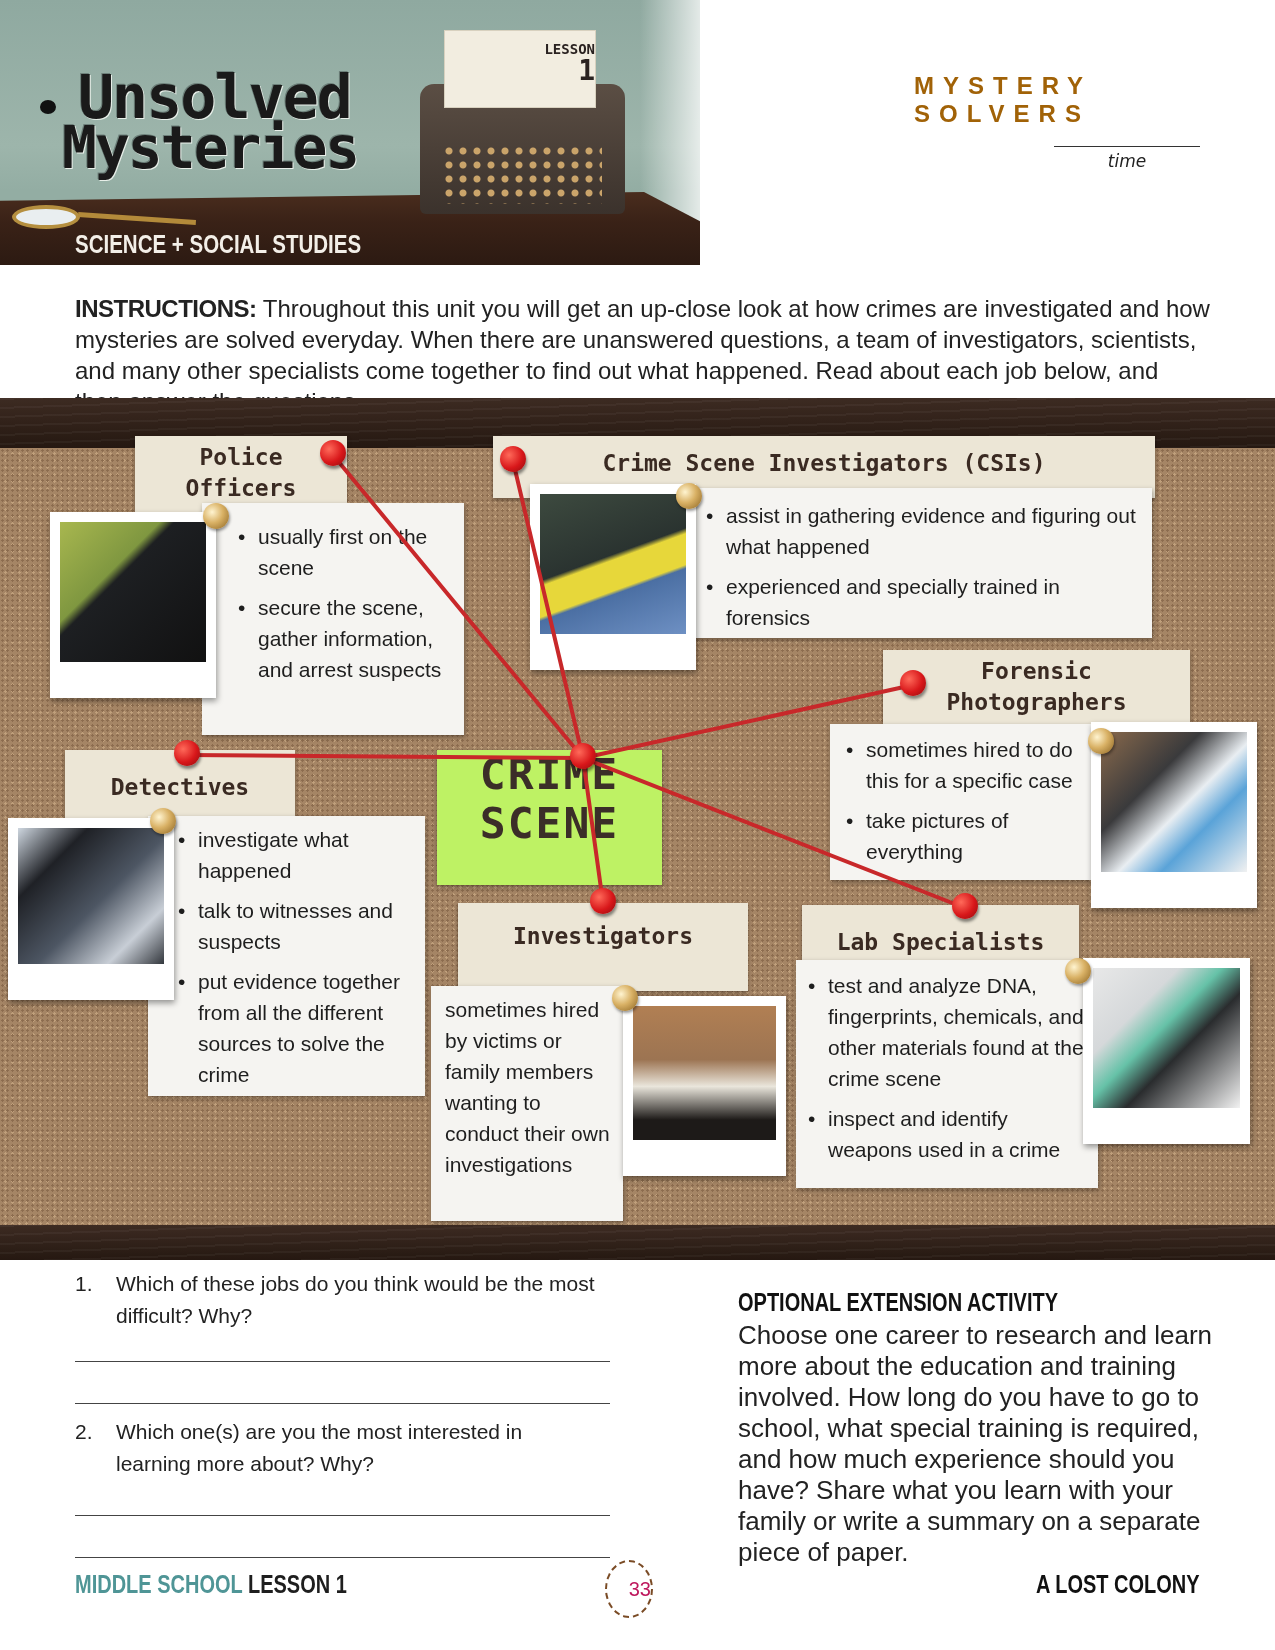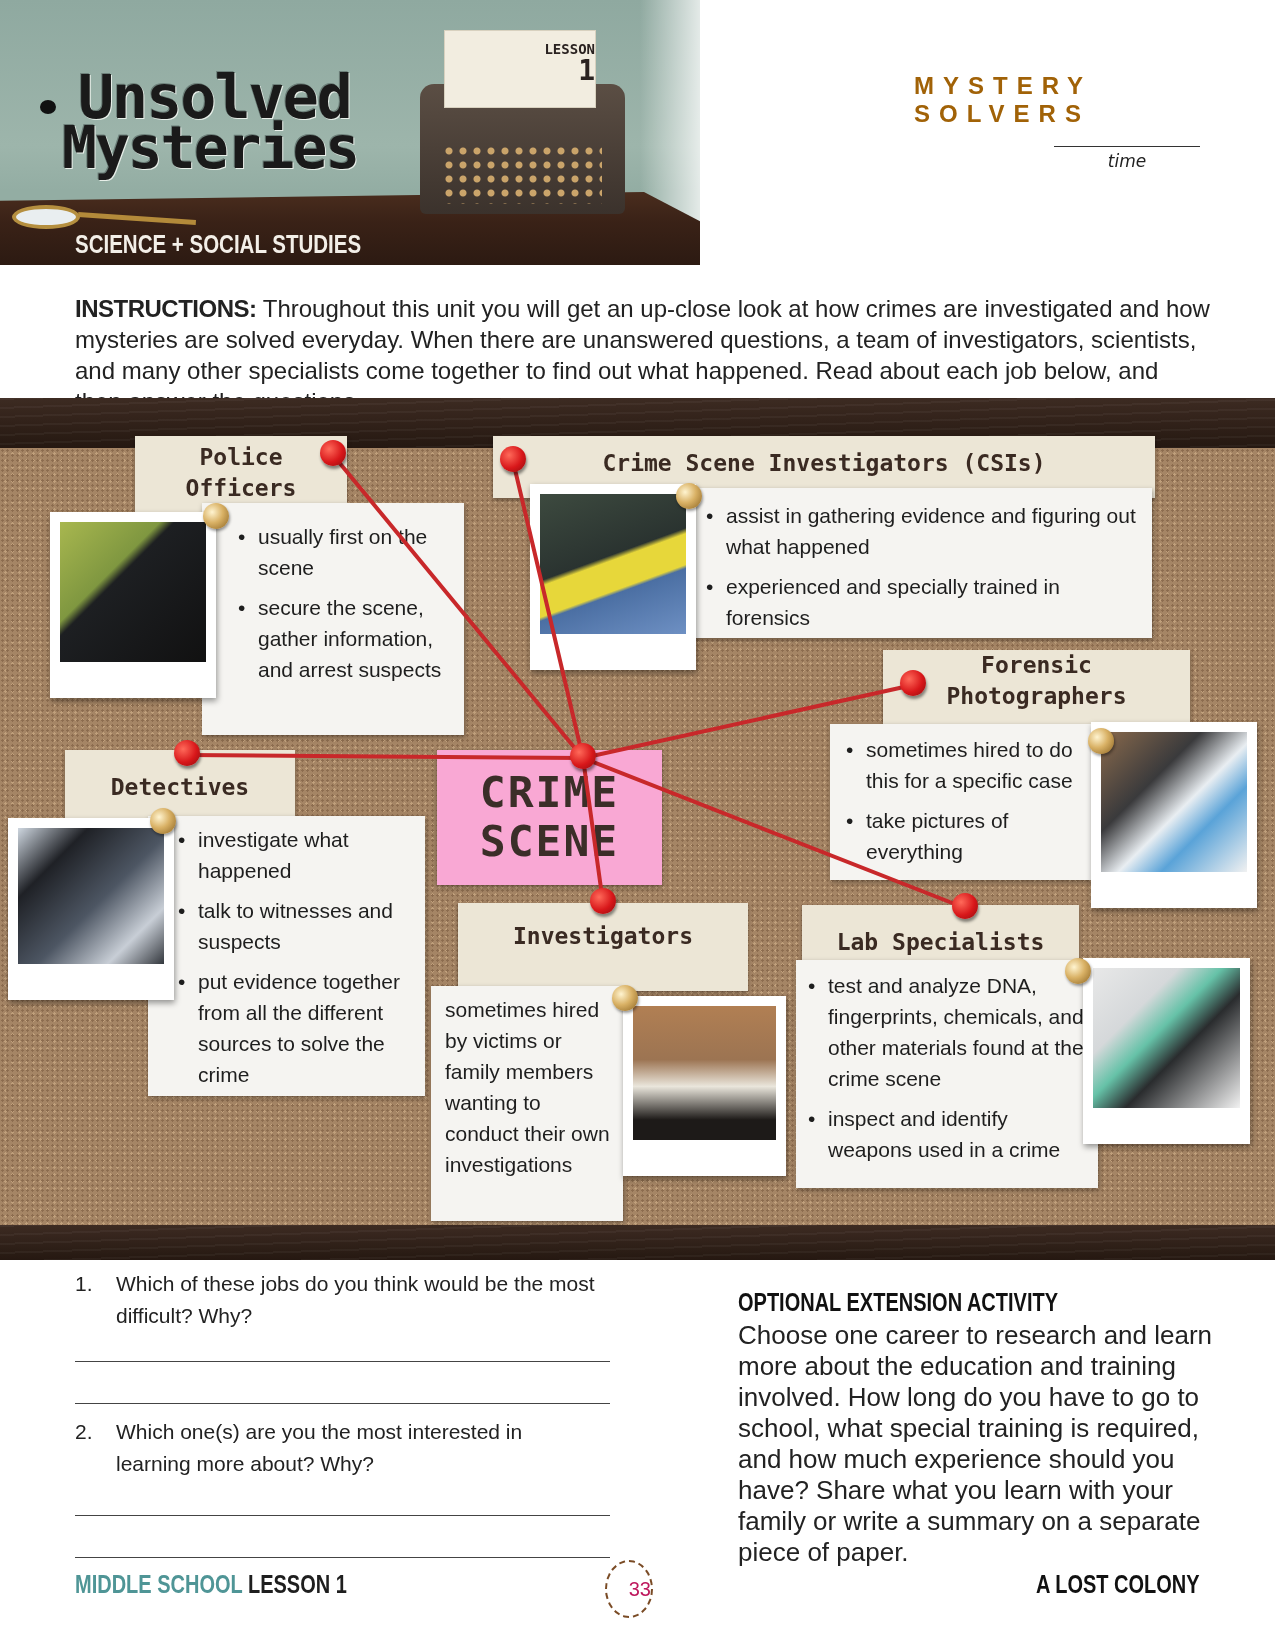--- a/index.html
+++ b/index.html
@@ -34,21 +34,21 @@
 .label{background:#ece6d6;box-shadow:0 2px 4px rgba(0,0,0,.35);font-family:"DejaVu Sans Mono",monospace;font-weight:bold;color:#3a2a22;text-align:center;font-size:23px;line-height:31px}
 .note{background:#f5f4f1;box-shadow:1px 2px 5px rgba(0,0,0,.35);font-family:"Liberation Sans",sans-serif;font-size:21px;line-height:31px;color:#1e1e1e}
 .note ul{list-style:none}
 .note li{position:relative;padding-left:22px;margin-bottom:9px}
 .note li:before{content:"•";position:absolute;left:2px;top:0}
 .polaroid{background:#fff;box-shadow:1px 3px 6px rgba(0,0,0,.4);padding:10px 10px 36px 10px}
 .photo{width:100%;height:100%}
 .pin-red{width:26px;height:26px;border-radius:50%;background:radial-gradient(circle at 35% 35%,#ff6a5a,#d8171a 55%,#8e0c0e);box-shadow:1px 3px 3px rgba(0,0,0,.45)}
 .pin-gold{width:26px;height:26px;border-radius:50%;background:radial-gradient(circle at 35% 35%,#fff4d0,#d9b165 45%,#8a6220);box-shadow:1px 2px 3px rgba(0,0,0,.4)}
 #strings{left:0;top:0;width:1275px;height:1650px;pointer-events:none}
-#crime-card{left:437px;top:750px;width:225px;height:135px;background:#f9a8d4;box-shadow:0 2px 6px rgba(0,0,0,.35);font-family:"DejaVu Sans Mono",monospace;font-weight:bold;color:#3b2e28;font-size:43px;line-height:49px;text-align:center;padding-top:18px;letter-spacing:2px}
+#crime-card{left:437px;top:750px;width:225px;height:135px;background:#bef264;box-shadow:0 2px 6px rgba(0,0,0,.35);font-family:"DejaVu Sans Mono",monospace;font-weight:bold;color:#3b2e28;font-size:43px;line-height:49px;text-align:center;letter-spacing:2px}
 
 .q{font-family:"Liberation Sans",sans-serif;font-size:21px;line-height:32px;color:#222}
 .q .num{position:absolute;left:0}
 .q .txt{margin-left:41px}
 .answer-line{border-top:1.5px solid #444;width:535px}
 #ext-title{left:738px;top:1288px;font-family:"Liberation Sans",sans-serif;font-weight:bold;font-size:25px;transform:scaleX(.8);transform-origin:left;color:#111}
 #ext-body{left:738px;top:1320px;width:480px;font-family:"Liberation Sans",sans-serif;font-size:26px;line-height:31px;color:#222}
 #footer-left{left:75px;top:1570px;font-family:"Liberation Sans",sans-serif;font-weight:bold;font-size:25px;transform:scaleX(.8);transform-origin:left}
 #footer-left .teal{color:#4f9596}
 #footer-right{right:75px;top:1570px;font-family:"Liberation Sans",sans-serif;font-weight:bold;font-size:25px;transform:scaleX(.8);transform-origin:right;color:#111}
@@ -104,21 +104,21 @@
 <div class="abs note" style="left:680px;top:488px;width:472px;height:150px;padding:12px 10px 0 24px">
   <ul>
     <li>assist in gathering evidence and figuring out what happened</li>
     <li>experienced and specially trained in forensics</li>
   </ul>
 </div>
 <div class="abs polaroid" style="left:530px;top:484px;width:166px;height:186px">
   <div class="photo" style="background:linear-gradient(160deg,#3d4a3f 0%,#2a3330 45%,#e7d73a 48%,#e7d73a 64%,#4b6fa3 66%,#6e90c3 100%)"></div>
 </div>
 
-<div class="abs label" style="left:883px;top:650px;width:307px;height:78px;">
+<div class="abs label" style="left:883px;top:650px;width:307px;height:78px;padding-top:6px">
   <div>Forensic</div>
   <div>Photographers</div>
 </div>
 <div class="abs note" style="left:830px;top:724px;width:262px;height:156px;padding:10px 6px 0 14px">
   <ul>
     <li>sometimes hired to do this for a specific case</li>
     <li>take pictures of everything</li>
   </ul>
 </div>
 <div class="abs polaroid" style="left:1091px;top:722px;width:166px;height:186px">

